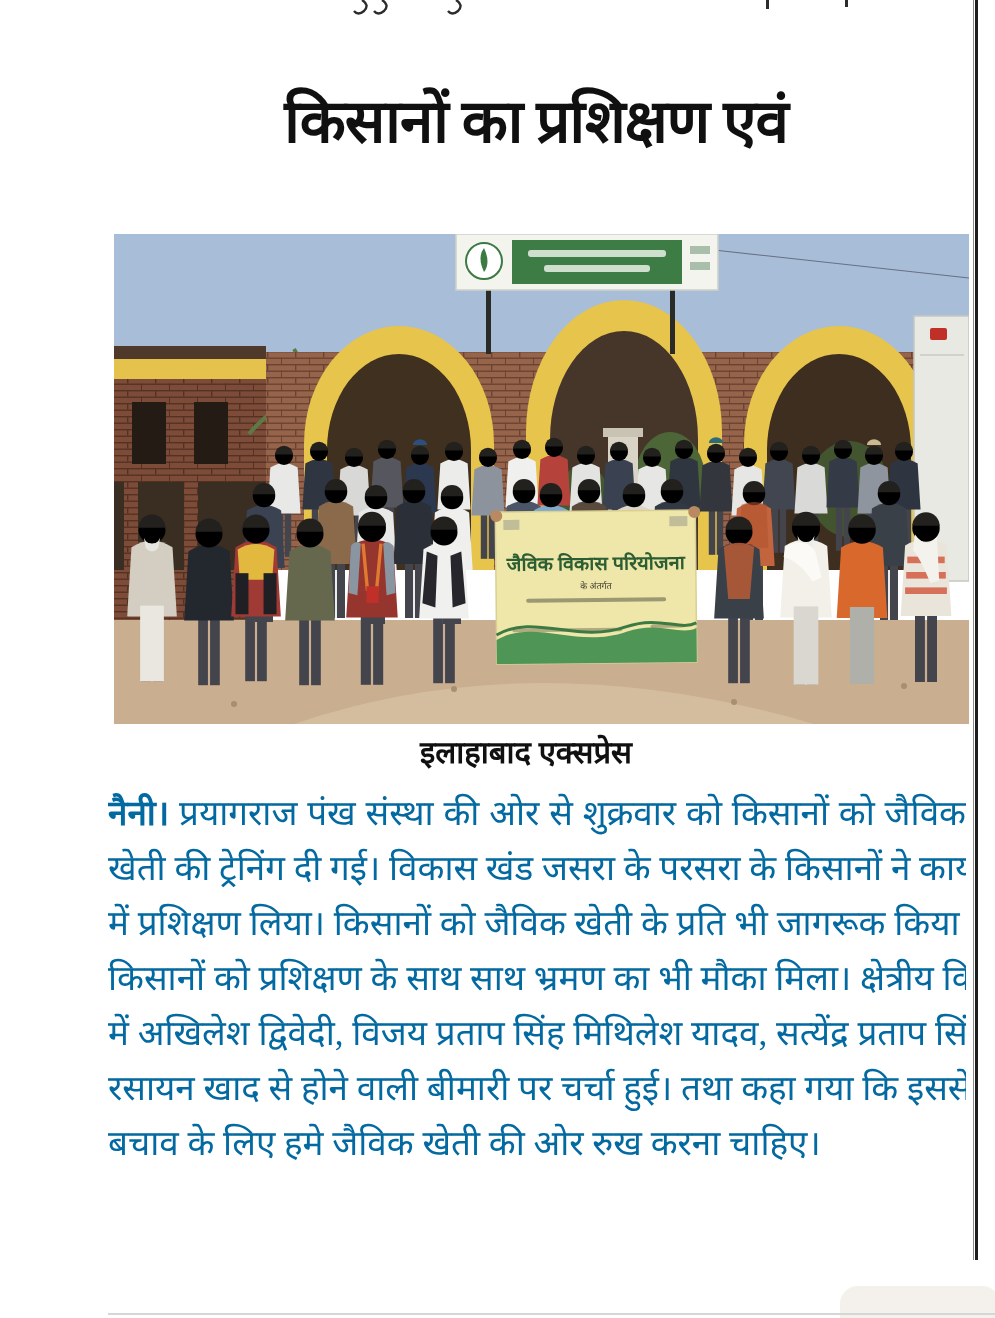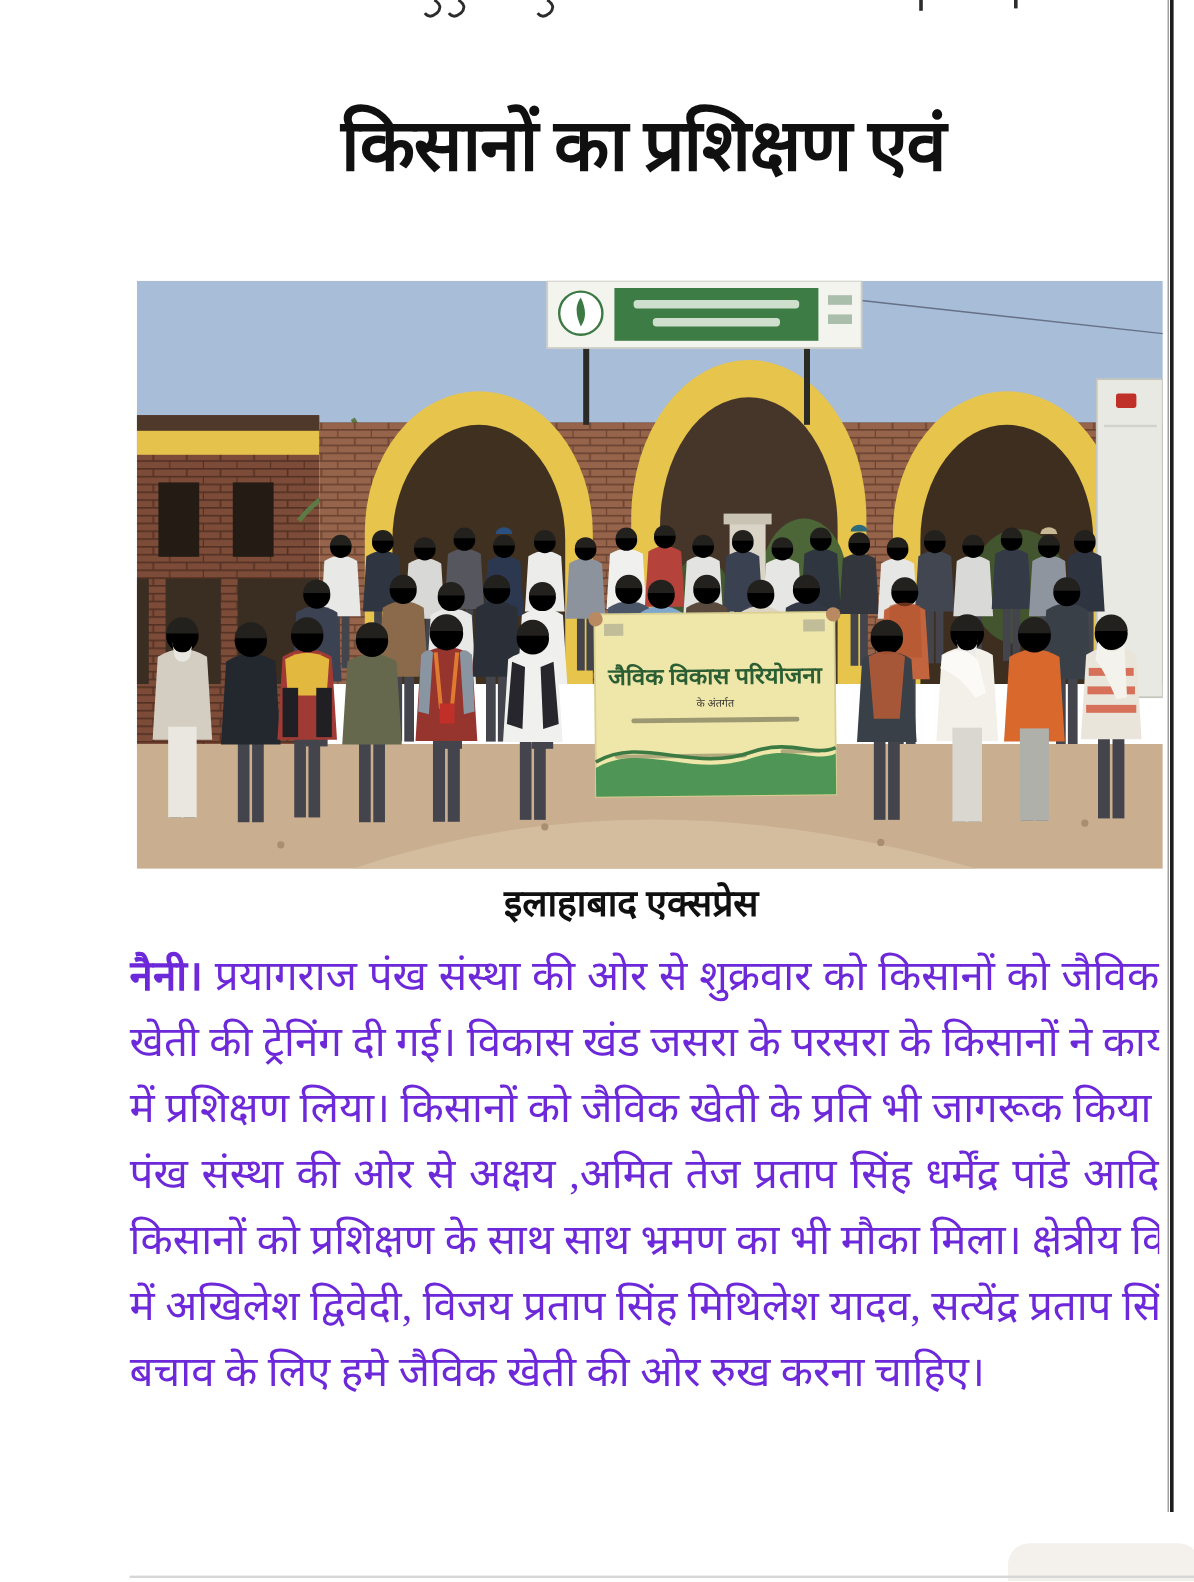--- a/index.html
+++ b/index.html
@@ -23,21 +23,21 @@
   .photo svg{display:block;}
   
   .caption{
     position:absolute;left:98px;top:730px;width:856px;text-align:center;
     font-weight:700;font-size:31px;color:#101010;
   }
   
   .article{position:absolute;left:108px;top:786px;width:858px;}
   .article .line{
     font-size:35px;line-height:55px;height:55px;white-space:nowrap;
-    text-align:justify;text-align-last:justify;overflow:hidden;color:#6d28d9;
+    text-align:justify;text-align-last:justify;overflow:hidden;color:#0369a1;
   }
   .article .line.last{text-align-last:left;}
   .article .dateline{font-weight:700;}
   
   .bottom-rule{position:absolute;left:108px;top:1313px;width:887px;height:2px;background:#d6d6d6;}
   .corner-smudge{position:absolute;left:840px;top:1286px;width:160px;height:34px;background:#f4f1ec;border-radius:18px 18px 0 0;}
 </style>
 </head>
 <body>
 
@@ -329,21 +329,21 @@
 
   <div class="caption">इलाहाबाद एक्सप्रेस</div>
 
   <div class="article">
     <div class="line">
       <span class="dateline">नैनी।</span>
       <span>प्रयागराज पंख संस्था की ओर से शुक्रवार को किसानों को जैविक</span>
     </div>
     <div class="line">खेती की ट्रेनिंग दी गई। विकास खंड जसरा के परसरा के किसानों ने कार्यक्रम</div>
     <div class="line">में प्रशिक्षण लिया। किसानों को जैविक खेती के प्रति भी जागरूक किया गया।</div>
-    <div class="line">पंख संस्था की ओर से अक्षय ,अमित तेज प्रताप सिंह धर्मेंद्र पांडे आदि</div>
     <div class="line">किसानों को प्रशिक्षण के साथ साथ भ्रमण का भी मौका मिला। क्षेत्रीय किसानों</div>
     <div class="line">में अखिलेश द्विवेदी, विजय प्रताप सिंह मिथिलेश यादव, सत्येंद्र प्रताप सिंह</div>
+    <div class="line">रसायन खाद से होने वाली बीमारी पर चर्चा हुई। तथा कहा गया कि इससे</div>
     <div class="line last">बचाव के लिए हमे जैविक खेती की ओर रुख करना चाहिए।</div>
   </div>
 
   <div class="corner-smudge"></div>
   <div class="bottom-rule"></div>
 </div>
 
 </body></html>

